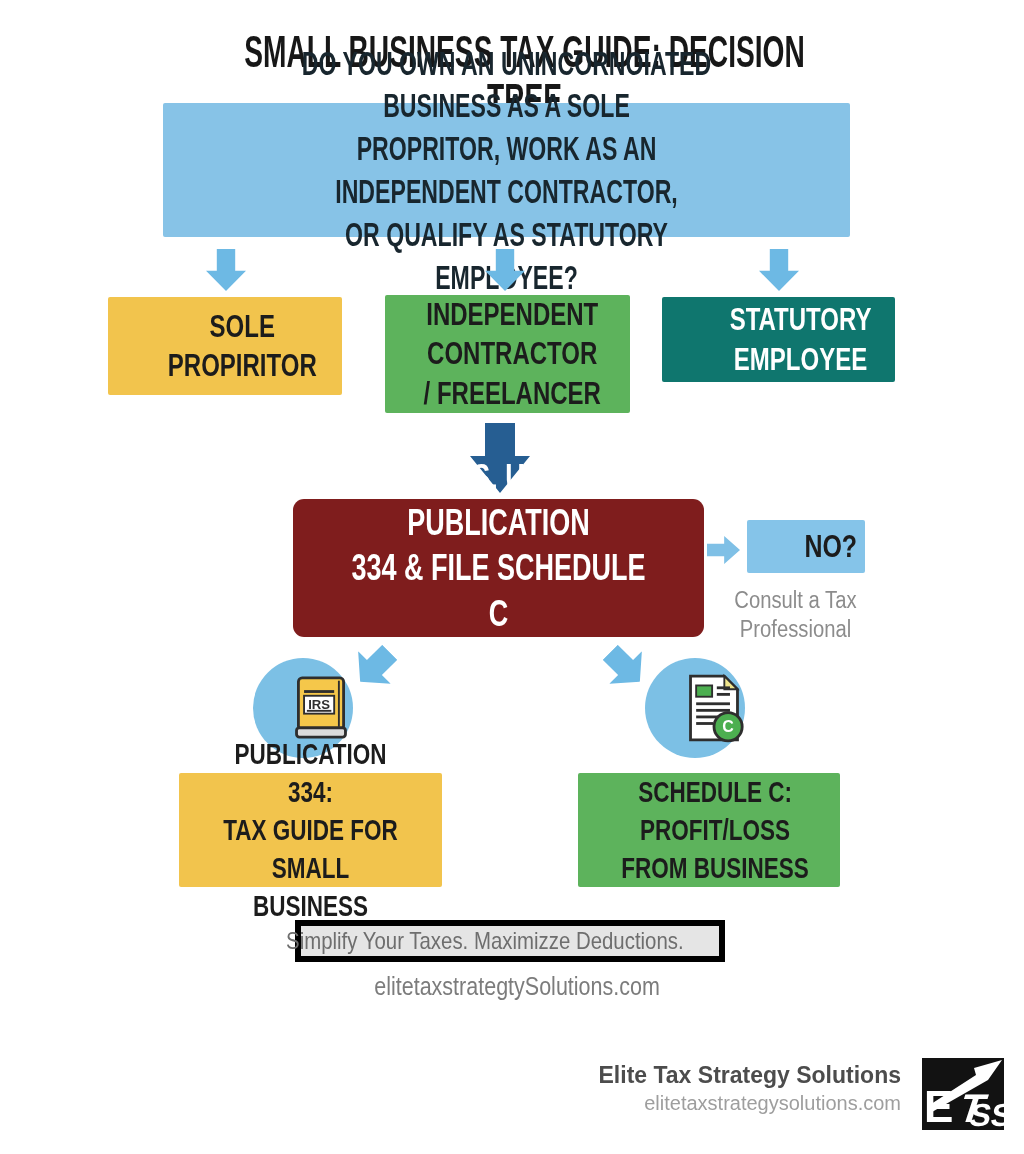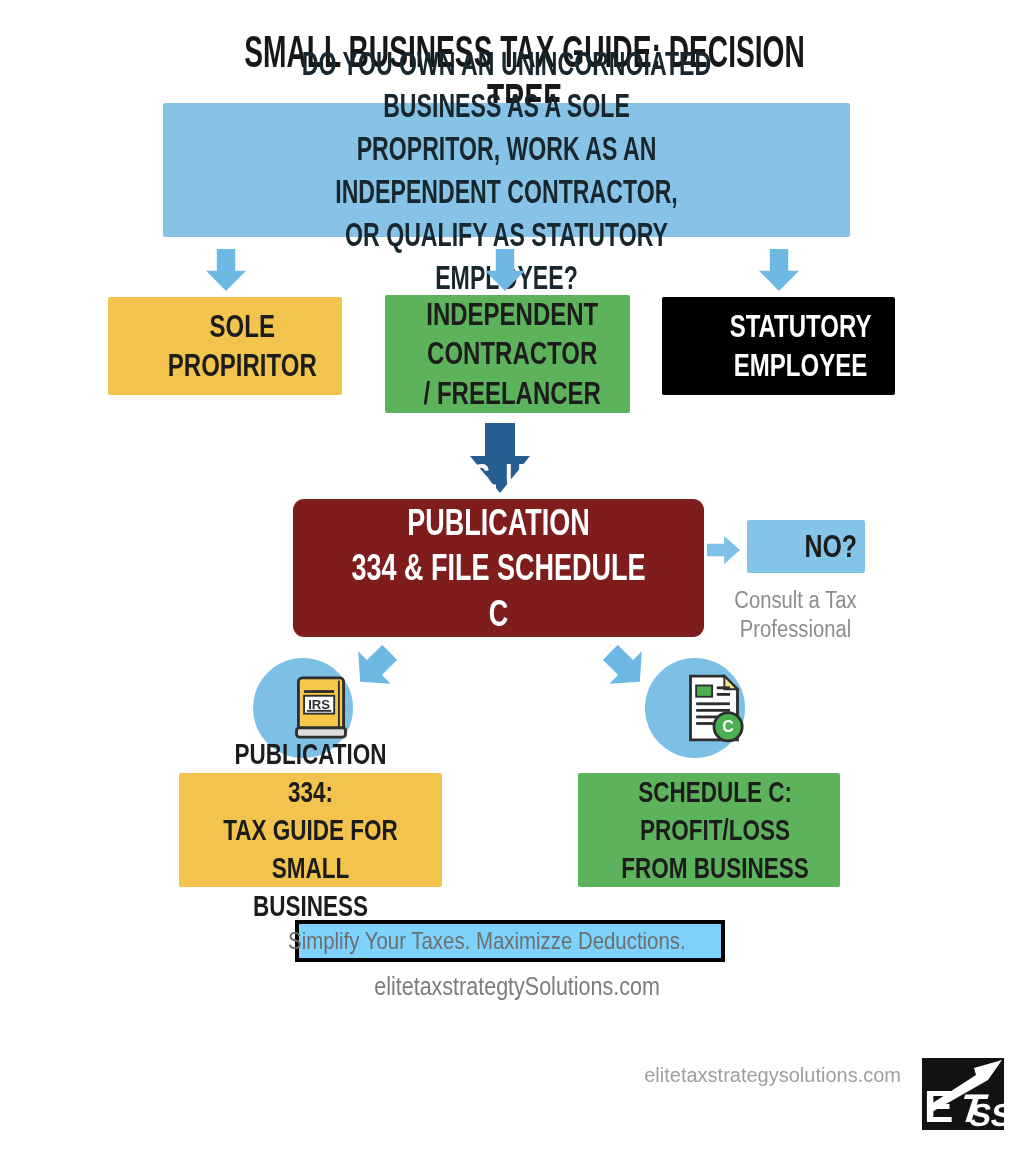--- a/index.html
+++ b/index.html
@@ -23,21 +23,21 @@
   .arrow-down{background:#6db9e4;clip-path:polygon(27% 0,73% 0,73% 52%,100% 52%,50% 100%,0 52%,27% 52%);}
   .ad1{left:206px;top:249px;width:40px;height:42px;}
   .ad2{left:485px;top:249px;width:40px;height:42px;}
   .ad3{left:759px;top:249px;width:40px;height:42px;}
 
   
   .branch{border-radius:2px;color:#1c1c1c;}
   .branch .cond{font-size:32px;transform:scaleX(0.75);line-height:1.22;}
   .b-sole{left:108px;top:297px;width:234px;height:98px;background:#f2c44d;}
   .b-contractor{left:385px;top:295px;width:245px;height:118px;background:#5db35c;}
-  .b-statutory{left:662px;top:297px;width:233px;height:98px;background:#000000;color:#ffffff;}
+  .b-statutory{left:662px;top:297px;width:233px;height:85px;background:#0f766e;color:#ffffff;}
 
   
   .arrow-main{left:470px;top:423px;width:60px;height:70px;background:#265e92;
     clip-path:polygon(25% 0,75% 0,75% 47%,100% 47%,50% 100%,0 47%,25% 47%);}
 
   
   .yes-box{left:293px;top:499px;width:411px;height:138px;background:#7f1d1d;border-radius:11px;color:#ffffff;}
   .yes-box .cond{font-size:36px;transform:scaleX(0.75);line-height:1.26;}
 
   
@@ -59,21 +59,21 @@
   .c-left{left:253px;top:658px;}
   .c-right{left:645px;top:658px;}
 
   
   .result{border-radius:2px;color:#1c1c1c;}
   .result .cond{font-size:30px;transform:scaleX(0.75);line-height:1.27;}
   .r-publication{left:179px;top:773px;width:263px;height:114px;background:#f2c44d;}
   .r-schedule{left:578px;top:773px;width:262px;height:114px;background:#5db35c;}
 
   
-  .tagline{left:295px;top:920px;width:430px;height:42px;background:#7dd3fc;border:4px solid #000000;color:#6e6e6e;box-sizing:border-box;}
+  .tagline{left:295px;top:920px;width:430px;height:42px;background:#e5e5e5;border:6px solid #000000;color:#6e6e6e;box-sizing:border-box;}
   .tagline .cond{font-size:24px;font-weight:normal;transform:scaleX(0.85);white-space:nowrap;}
   .site{left:10px;right:0;top:972px;text-align:center;color:#7c7c7c;}
   .site .cond{font-size:25px;font-weight:normal;transform:scaleX(0.86);}
 
   
   .footer-text{right:123px;top:1062px;text-align:right;}
   .footer-company{font-size:23px;font-weight:bold;color:#4c4c4c;line-height:1.2;}
   .footer-site{font-size:20px;color:#9e9e9e;line-height:1.3;}
   .footer-logo{left:922px;top:1058px;width:82px;height:72px;}
 </style>
@@ -171,20 +171,21 @@
 
   <div class="abs flexc tagline">
     <span class="cond">Simplify Your Taxes. Maximizze Deductions.</span>
   </div>
 
   <div class="abs site">
     <span class="cond">elitetaxstrategtySolutions.com</span>
   </div>
 
   <div class="abs footer-text">
+    <div class="footer-company">Elite Tax Strategy Solutions</div>
     <div class="footer-site">elitetaxstrategysolutions.com</div>
   </div>
 
   <div class="abs footer-logo">
     <svg width="82" height="72" viewBox="0 0 82 72">
       <rect x="0" y="0" width="82" height="72" fill="#121212"></rect>
       <polygon points="6,48 54,17 52,10 80,2 66,22 10,54" fill="#ffffff"></polygon>
       <text x="2" y="64" font-size="44" font-weight="bold" fill="#ffffff" font-family="Liberation Sans, sans-serif">E</text>
       <text x="0" y="0" transform="translate(34,64) skewX(-18)" font-size="40" font-weight="bold" fill="#ffffff" font-family="Liberation Sans, sans-serif">T</text>
       <text x="0" y="0" transform="translate(46,68) skewX(-10)" font-size="32" font-weight="bold" fill="#ffffff" font-family="Liberation Sans, sans-serif">SS</text>

